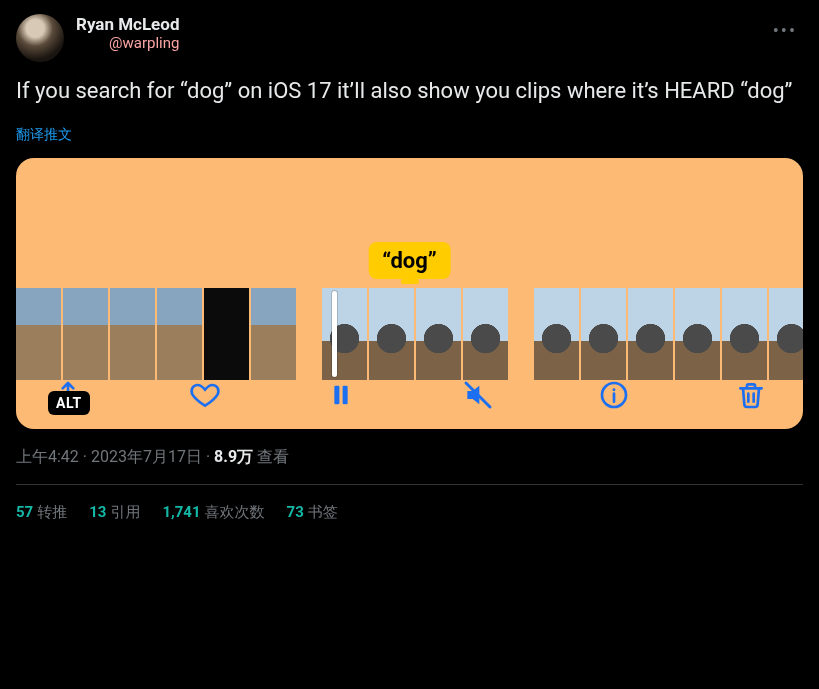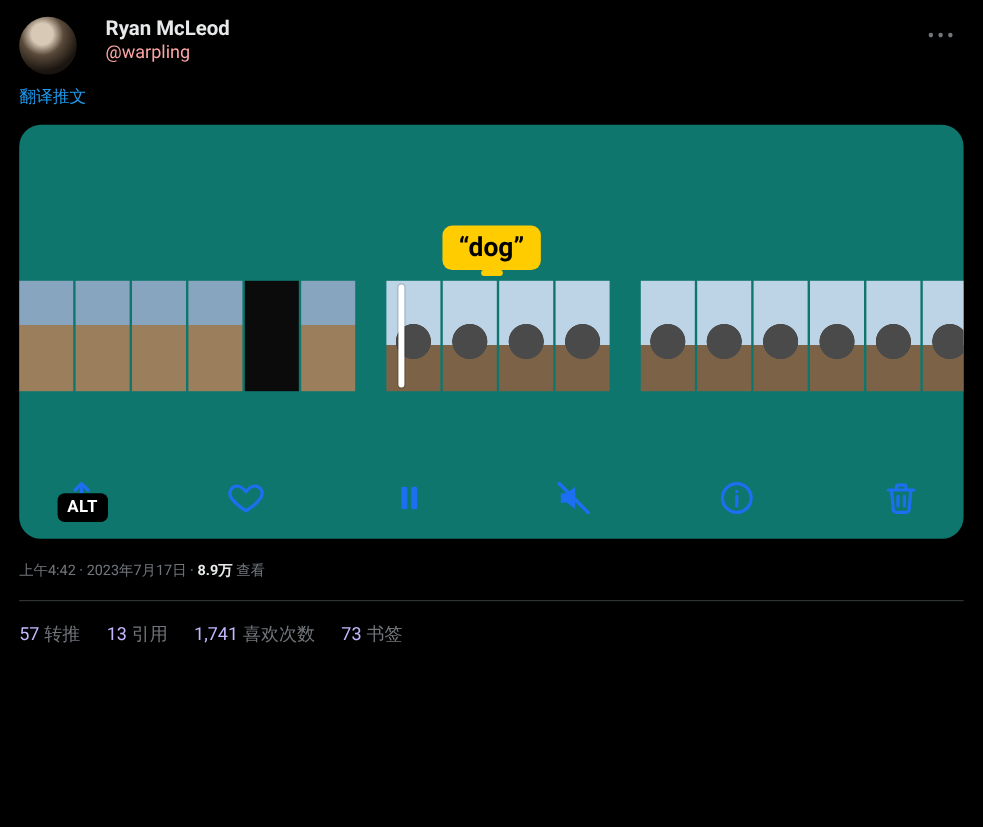--- a/index.html
+++ b/index.html
@@ -6,39 +6,39 @@
   body {
     background: #000;
     color: #e7e9ea;
     font-family: -apple-system, BlinkMacSystemFont, "Segoe UI", Roboto, Helvetica, Arial, sans-serif;
     width: 819px;
     height: 689px;
     overflow: hidden;
     padding: 8px 16px;
   }
   .tweet { position: relative; }
-  .head { display: flex; align-items: flex-start; gap: 24px; padding-top: 6px; }
+  .head { display: flex; align-items: flex-start; gap: 12px; padding-top: 6px; text-align: right; }
   .avatar {
     width: 48px; height: 48px; border-radius: 50%;
     background: radial-gradient(circle at 40% 30%, #d8c9b6 0 20%, #5a4a3a 40%, #1a1510 70%);
     flex: 0 0 auto;
   }
   .names { line-height: 1.2; }
   .display-name { font-weight: 700; font-size: 17px; color: #e7e9ea; }
   .handle { color: #fca5a5; font-size: 15px; }
   .more {
     position: absolute; right: 0; top: 8px;
     color: #71767b; cursor: pointer; padding: 4px 6px; border-radius: 999px;
     font-size: 18px; letter-spacing: 2px;
   }
   .body-text { font-size: 22px; line-height: 1.35; margin-top: 14px; white-space: pre-wrap; }
-  .translate { color: #1d9bf0; font-size: 14px; margin-top: 10px; display: inline-block; cursor: pointer; }
+  .translate { color: #1d9bf0; font-size: 14px; margin-top: 20px; display: inline-block; cursor: pointer; }
   .media-card {
-    margin-top: 14px; background: #0f766e; border-radius: 18px; overflow: hidden; position: relative;
-    width: 100%; height: 345px;
+    margin-top: 14px; background: #fdba74; border-radius: 18px; overflow: hidden; position: relative;
+    width: 100%; height: 271px;
   }
   .caption-chip {
     position: absolute; left: 50%; top: 84px; transform: translateX(-50%);
     background: #ffcc00; color: #000; font-weight: 700; font-size: 22px;
     padding: 6px 14px; border-radius: 8px;
   }
   .playhead-tick {
     position: absolute; left: 50%; top: 121px; transform: translateX(-50%);
     width: 18px; height: 5px; background: #ffcc00; border-radius: 2px;
   }
@@ -65,40 +65,41 @@
     position: absolute; left: 0; right: 0; bottom: 16px; display: flex;
     justify-content: space-between; padding: 0 34px;
   }
   .tbtn { width: 36px; height: 36px; display: flex; align-items: center; justify-content: center; cursor: pointer; }
   .tbtn svg { width: 32px; height: 32px; stroke: #1d6ff2; fill: none; stroke-width: 2; }
   .alt-badge {
     position: absolute; left: 32px; bottom: 14px;
     background: #000; color: #fff; font-weight: 700; font-size: 14px;
     padding: 4px 8px; border-radius: 6px; letter-spacing: .5px;
   }
-  .meta { color: #71767b; font-size: 12px; margin-top: 18px; }
+  .meta { color: #71767b; font-size: 16px; margin-top: 18px; }
   .meta .views-num { color: #e7e9ea; font-weight: 700; }
   .divider { border-top: 1px solid #2f3336; margin-top: 16px; }
   .engage { display: flex; gap: 22px; margin-top: 18px; font-size: 15px; color: #71767b; }
-  .engage .num { color: #c4b5fd; font-weight: 400; margin-right: 4px; }
+  .engage .num { color: #14b8a6; font-weight: 700; margin-right: 4px; }
 </style>
 </head>
 <body>
 
 <div class="tweet">
 
   <div class="head">
     <div class="avatar"></div>
     <div class="names">
       <div class="display-name">Ryan McLeod</div>
       <div class="handle">@warpling</div>
     </div>
     <div class="more">•••</div>
   </div>
 
+  <div class="body-text">If you search for “dog” on iOS 17 it’ll also show you clips where it’s HEARD “dog”</div>
 
   <a class="translate">翻译推文</a>
 
   <div class="media-card">
     <div class="caption-chip">“dog”</div>
     <div class="playhead-tick"></div>
 
     <div class="timeline">
       <div class="group">
         <div class="frame"></div>

